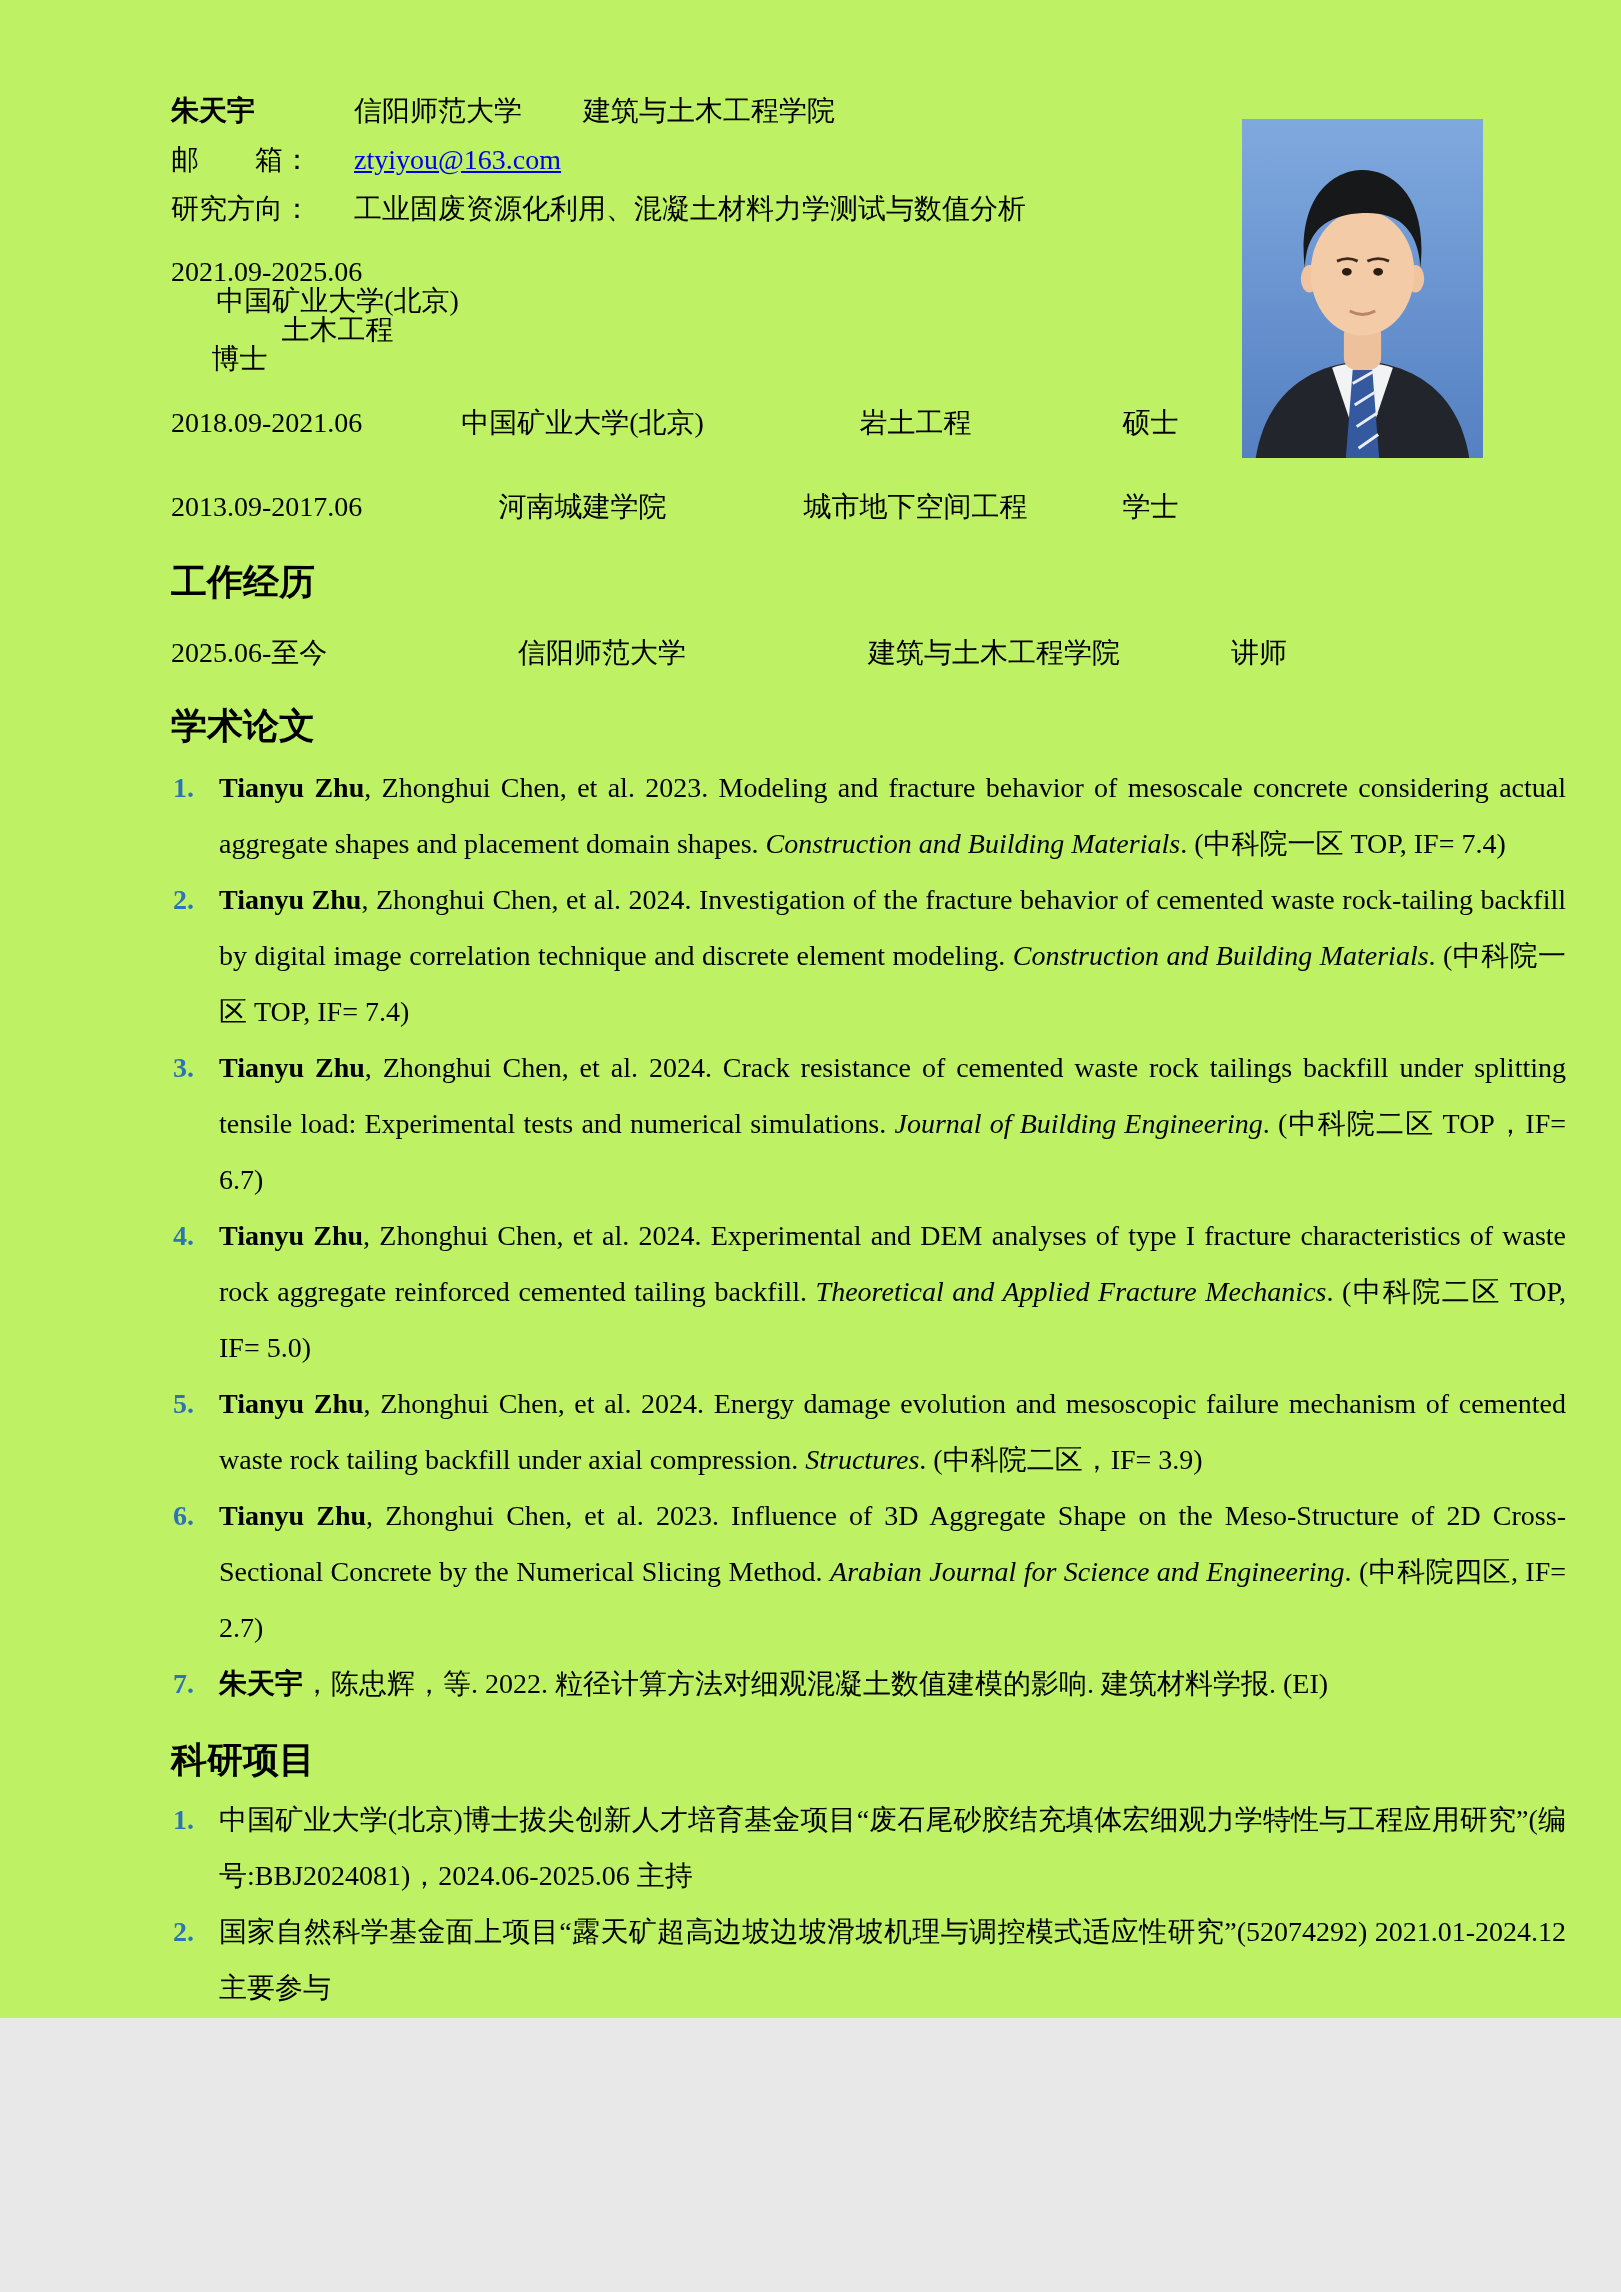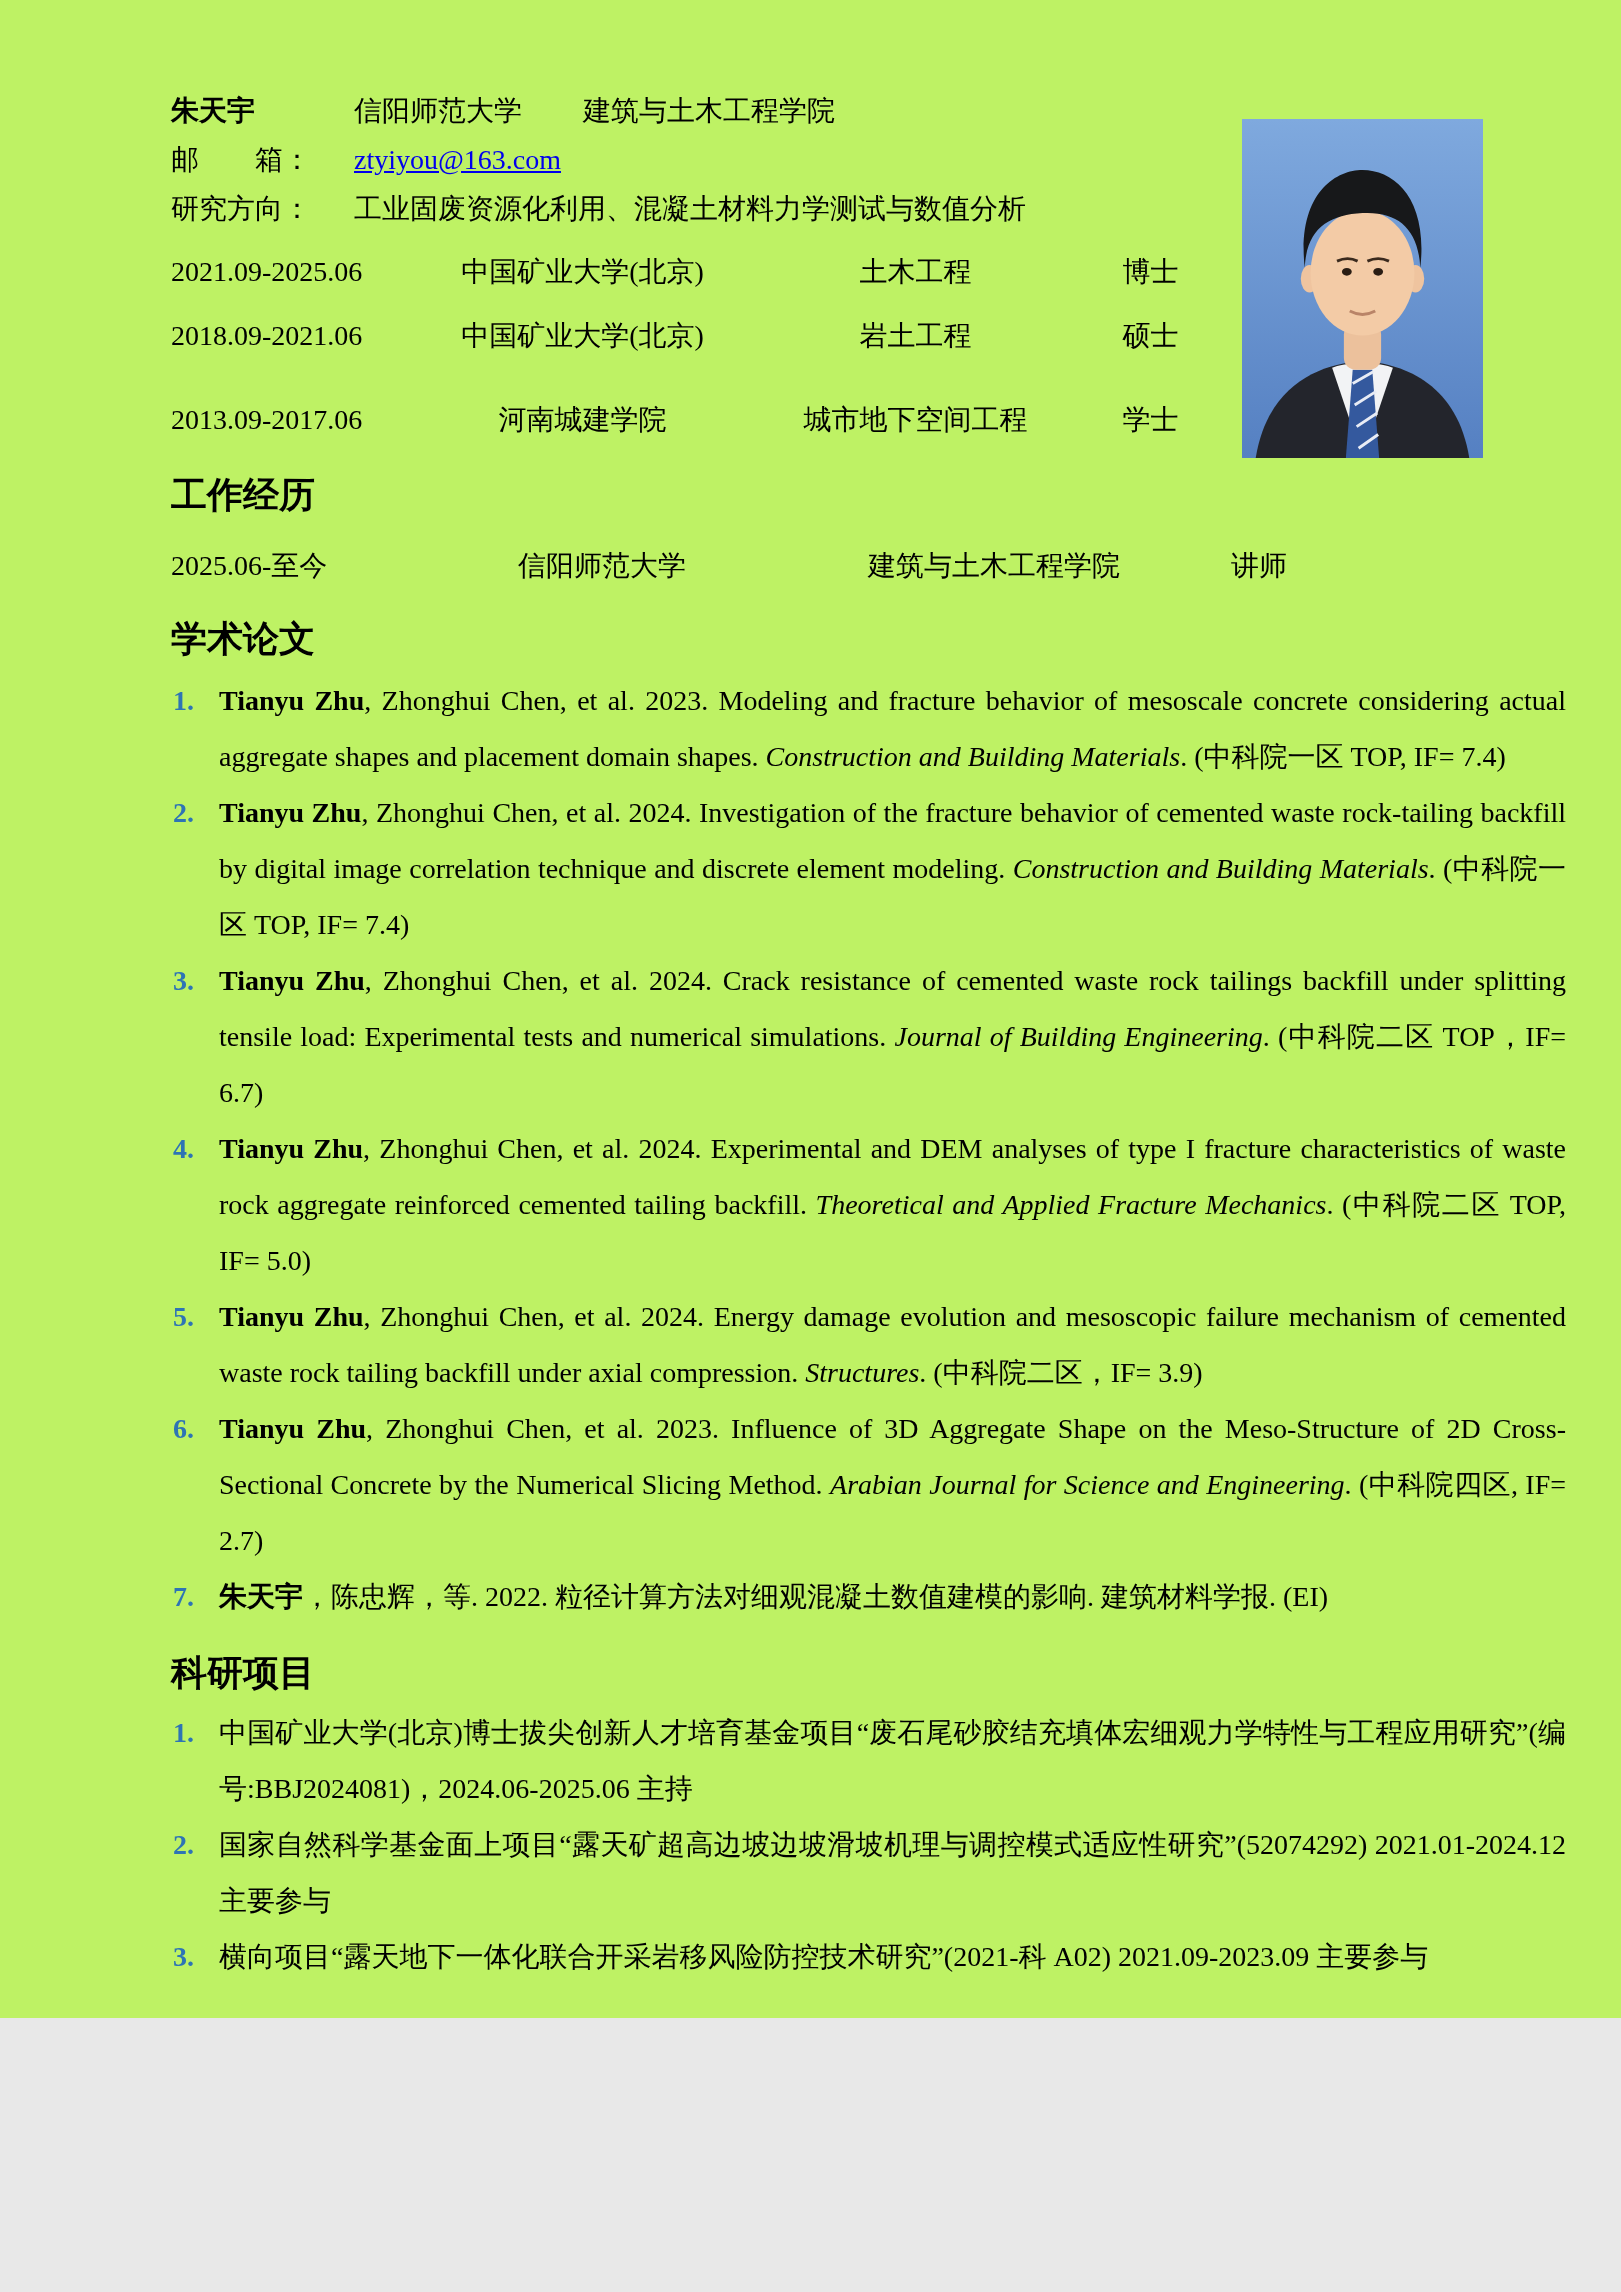--- a/index.html
+++ b/index.html
@@ -22,21 +22,21 @@
     font-family:"Liberation Sans","DejaVu Sans",sans-serif;
     font-weight:700;font-size:36px;line-height:43px;margin:0;
   }
   .sec-title.edu{margin-top:51px;}
   .sec-title.work{margin-top:39px;}
   .sec-title.papers{margin-top:37px;}
   .sec-title.projects{margin-top:25.5px;}
 
   
   .tbl-row{display:flex;line-height:29px;}
-  .edu-row1{margin-top:23.5px;}
+  .edu-row1{margin-top:23.5px;flex-direction:column;}
   .edu-row2{margin-top:35px;}
   .edu-row3{margin-top:55px;}
   .work-row{margin-top:35px;}
   .c-period{width:245px;flex:0 0 auto;}
   .c-school{width:333px;flex:0 0 auto;text-align:center;}
   .c-major{width:333px;flex:0 0 auto;text-align:center;}
   .c-degree{width:137px;flex:0 0 auto;text-align:center;}
   .work-row .c-school{width:372px;}
   .work-row .c-major{width:412px;}
   .work-row .c-degree{width:118px;}

